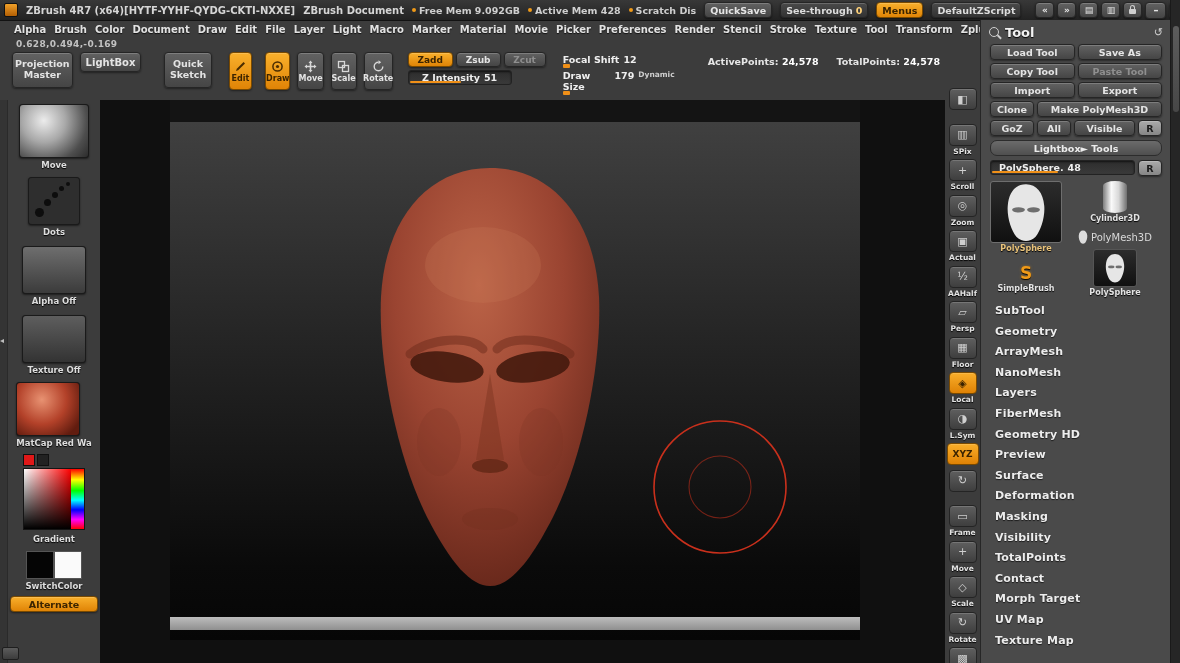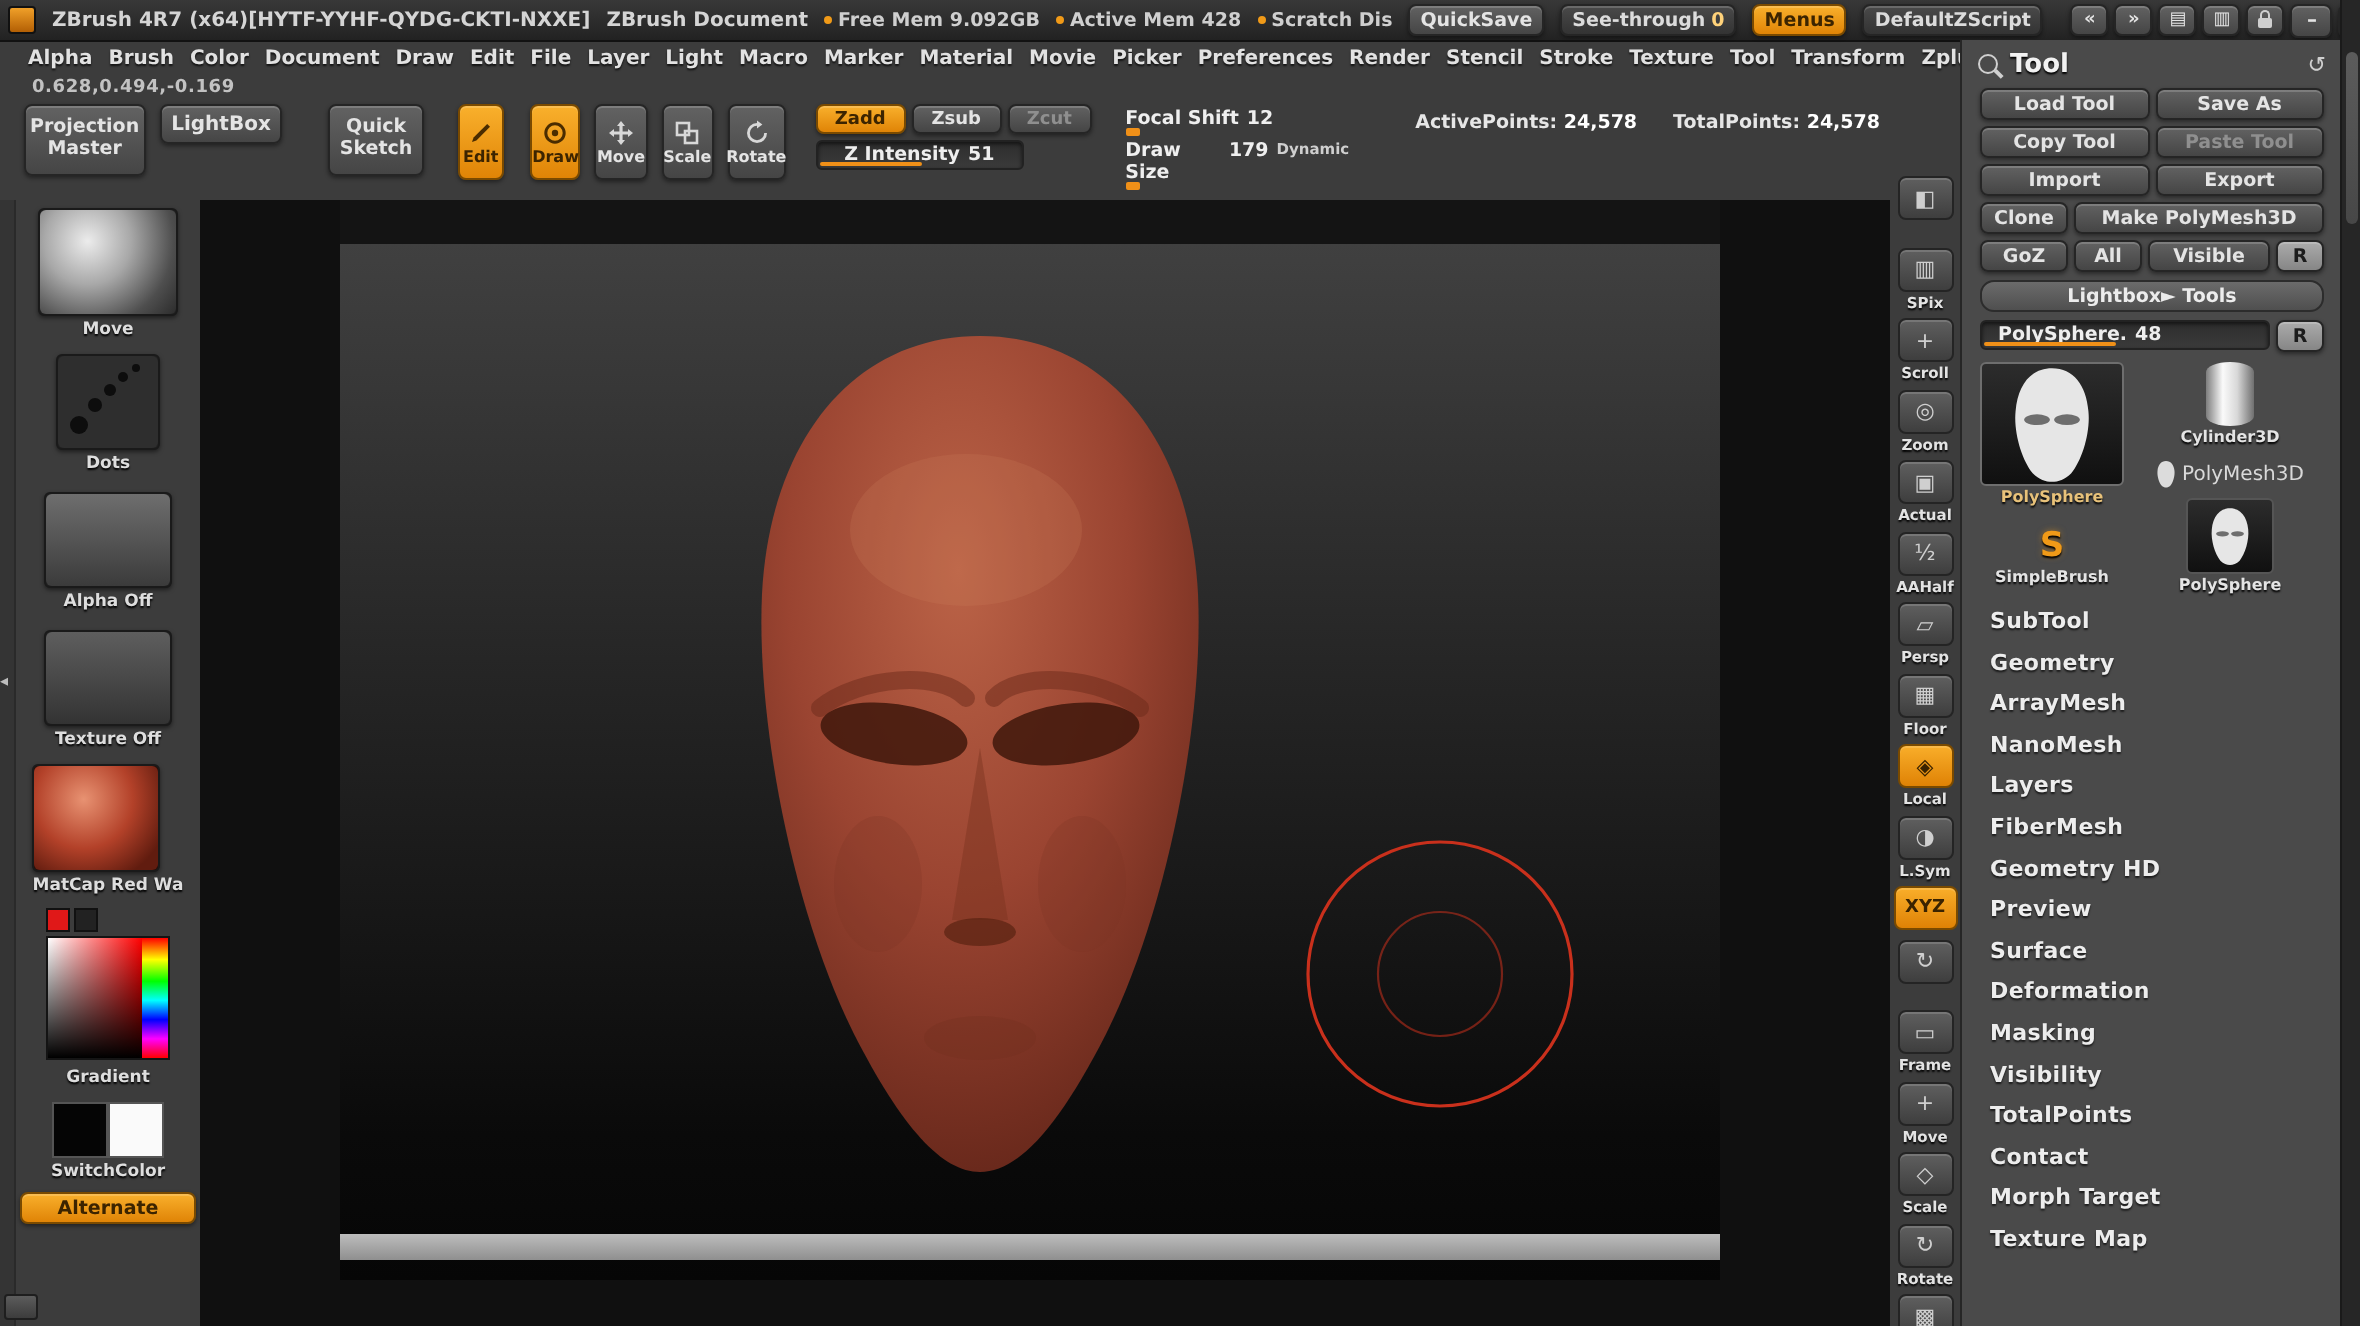--- a/index.html
+++ b/index.html
@@ -554,20 +554,21 @@
         <div class="rp-section">FiberMesh</div>
         <div class="rp-section">Geometry HD</div>
         <div class="rp-section">Preview</div>
         <div class="rp-section">Surface</div>
         <div class="rp-section">Deformation</div>
         <div class="rp-section">Masking</div>
         <div class="rp-section">Visibility</div>
         <div class="rp-section">TotalPoints</div>
         <div class="rp-section">Contact</div>
         <div class="rp-section">Morph Target</div>
+        <div class="rp-section">UV Map</div>
         <div class="rp-section">Texture Map</div>
       </div>
   </div>
 
   <div class="scrollbar">
     <div class="scroll-thumb"></div>
   </div>
 
   <div class="corner-chip"></div>
 </div>

